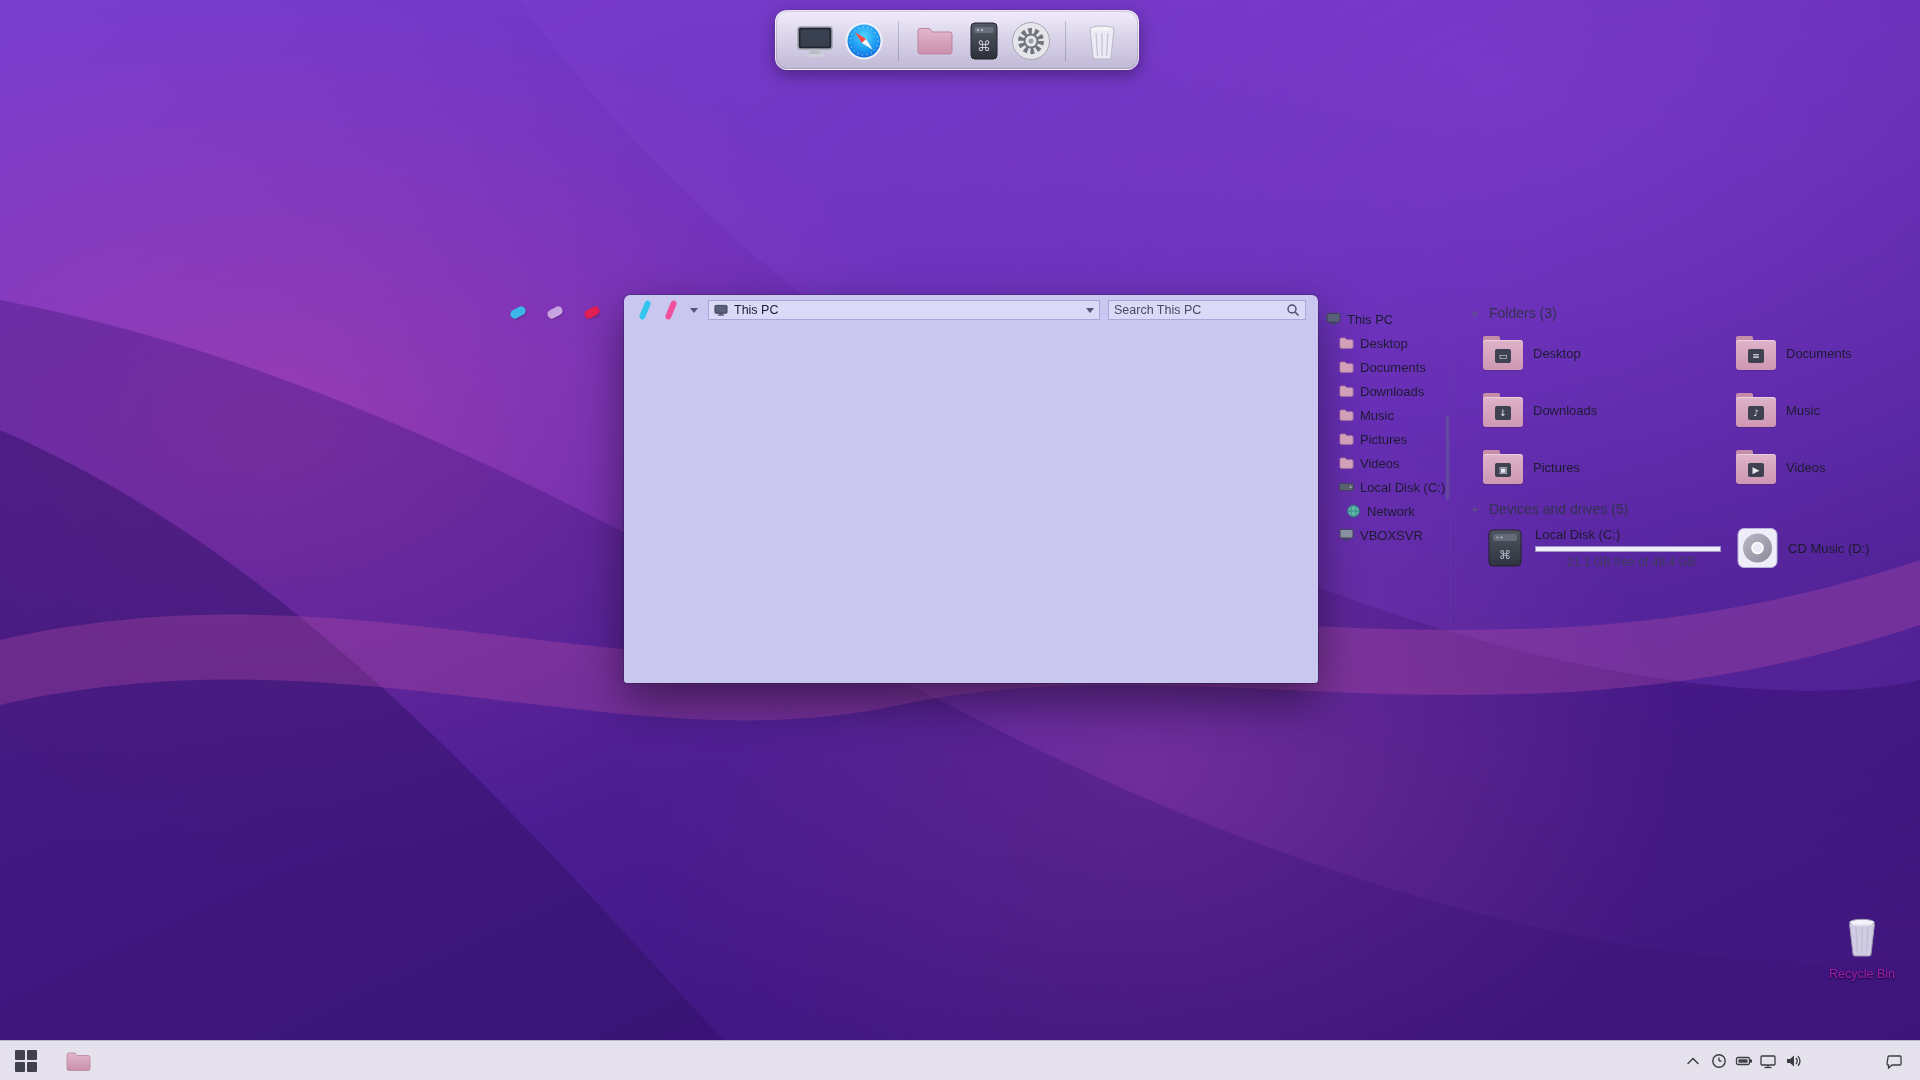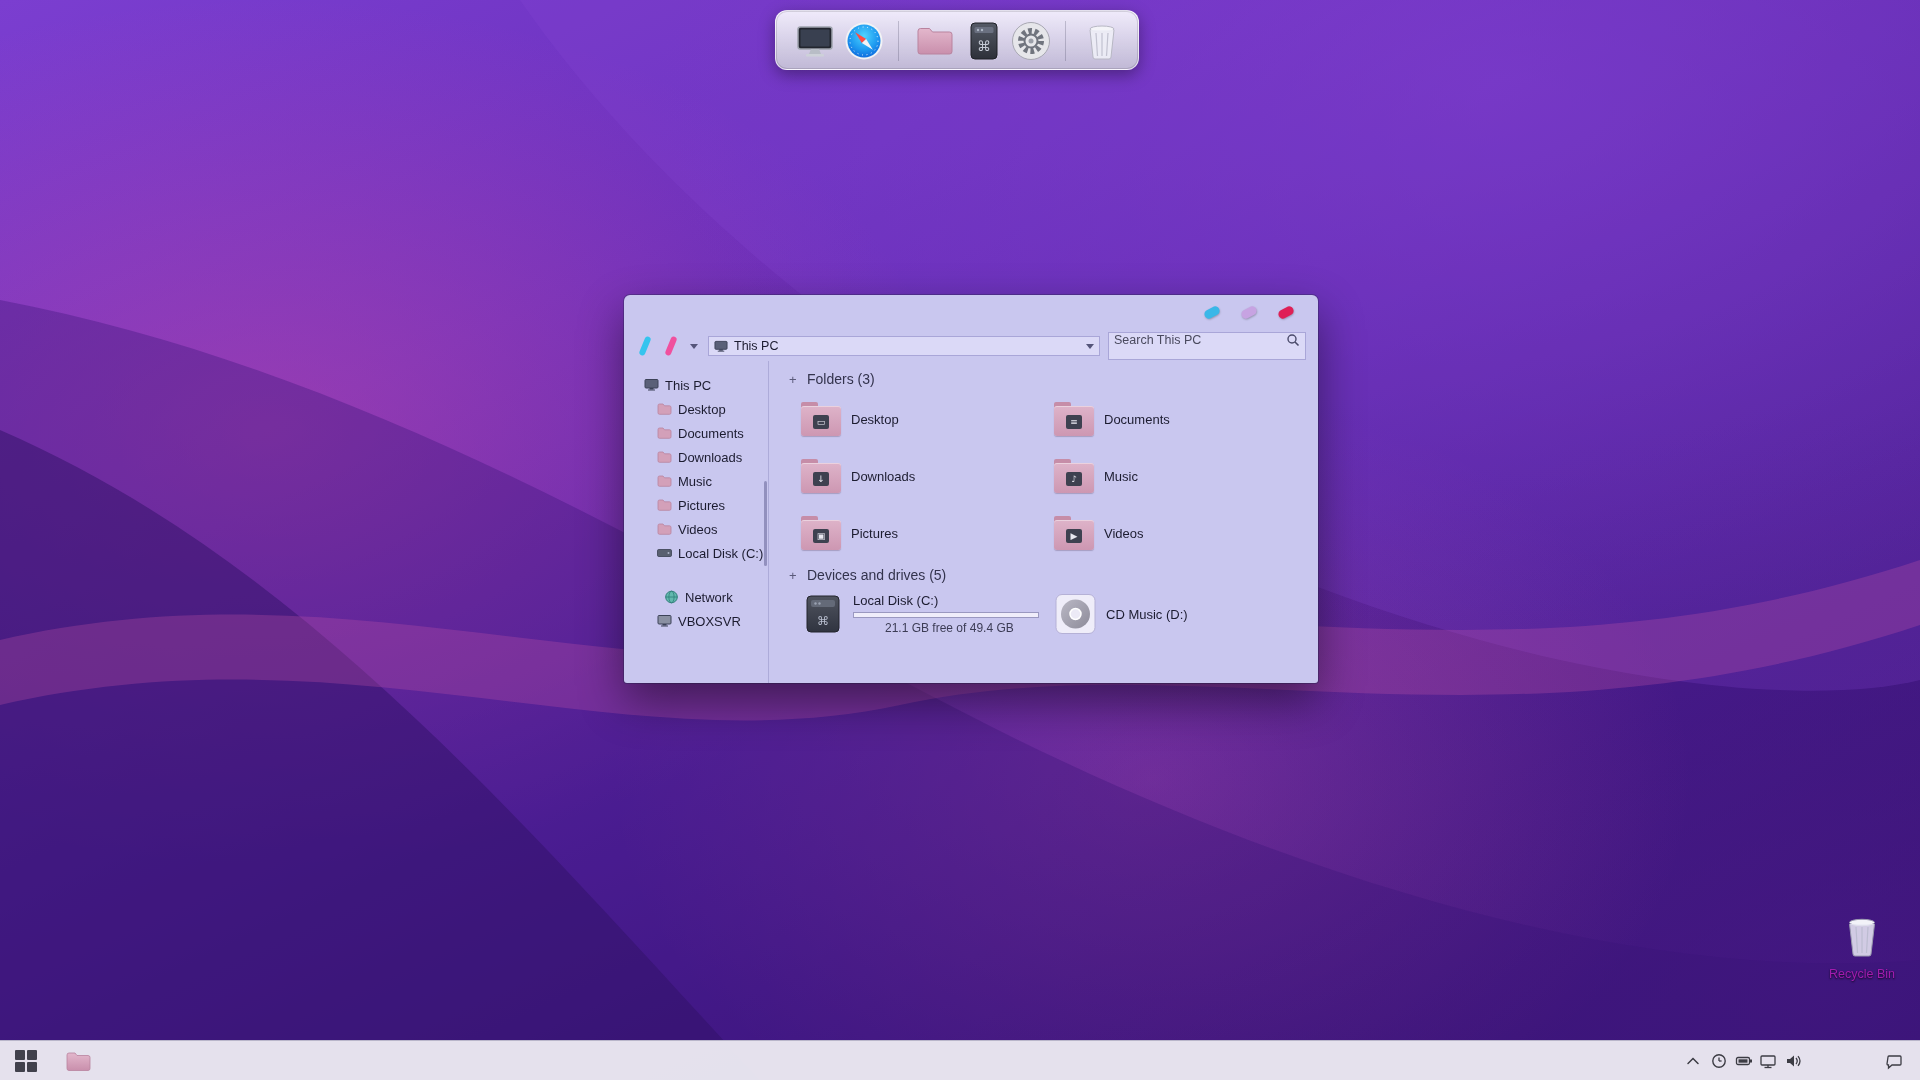--- a/index.html
+++ b/index.html
@@ -24,50 +24,50 @@
     border:1px solid rgba(255,255,255,0.55);
     box-shadow:0 5px 16px rgba(0,0,0,0.35), inset 0 0 0 1px rgba(0,0,0,0.12); }
   .dock-ic { position:absolute; top:9px; width:42px; height:42px; cursor:default; }
   .dock-ic svg { width:100%; height:100%; display:block; }
   .dock-div { position:absolute; top:10px; width:1px; height:40px; background:rgba(40,40,70,0.22); }
 
   
   .win { position:absolute; left:624px; top:295px; width:694px; height:388px;
     background:#c9c7ef; border-radius:6px 6px 3px 3px;
     box-shadow:0 18px 45px rgba(0,0,0,0.45), 0 0 0 1px rgba(55,45,105,0.45);
-    display:flex; flex-direction:column; color:#1c1c30; }
+    display:flex; flex-direction:row; color:#1c1c30; }
   .titlebar { height:36px; position:relative; flex:0 0 auto; }
   .lights { position:absolute; right:24px; top:13px; display:flex; gap:21px; }
   .light { width:16px; height:9px; border-radius:5px; transform:rotate(-28deg);
     box-shadow:0 1px 2px rgba(0,0,0,0.25); }
   .light.min { background:#3ab7e8; }
   .light.max { background:#c7a3e2; }
   .light.cls { background:#df1f56; }
 
   .toolbar { height:30px; flex:0 0 auto; display:flex; align-items:center; padding-left:18px; }
   .navslash { width:6px; height:20px; border-radius:3px; transform:rotate(22deg); }
   .navslash.back { background:#35c4ee; margin-right:20px; }
   .navslash.fwd  { background:#f0509e; margin-right:16px; }
   .caret-down { width:0; height:0; border-left:4px solid transparent; border-right:4px solid transparent;
     border-top:5px solid #55557a; margin-right:10px; }
   .addrbar { width:392px; height:20px; background:#dbd9f7; border:1px solid #a9a6d8;
     display:flex; align-items:center; padding:0 5px; gap:6px; }
   .addrbar input, .searchbox input { background:transparent; border:none; outline:none;
     font:12.5px "Liberation Sans", sans-serif; color:#1c1c30; flex:1; min-width:0; }
   .searchbox input::placeholder { color:#4a4a5e; opacity:1; }
-  .searchbox { width:198px; height:28px; background:#dbd9f7; border:1px solid #a9a6d8;
-    display:flex; align-items:flex-start; padding:0 5px; margin-left:8px; }
+  .searchbox { width:198px; height:20px; background:#dbd9f7; border:1px solid #a9a6d8;
+    display:flex; align-items:center; padding:0 5px; margin-left:8px; }
 
   .winbody { flex:1; display:flex; min-height:0; }
   .sidebar { width:145px; flex:0 0 auto; padding-top:12px; position:relative;
     border-right:1px solid rgba(90,88,150,0.25); }
   .side-item { height:24px; display:flex; align-items:center; gap:6px;
     padding-left:20px; font-size:13px; cursor:default; }
   .side-item.indent { padding-left:33px; }
-  .side-item.gap { margin-top:20px;padding-left:40px; }
+  .side-item.gap { margin-top:0;padding-left:40px; }
   .side-item .icn { width:15px; height:14px; flex:0 0 auto; }
   .side-item .icn svg { width:100%; height:100%; display:block; }
   .side-scroll { position:absolute; right:1px; top:120px; width:3px; height:85px;
     background:rgba(100,98,150,0.55); border-radius:2px; }
 
   .content { flex:1; padding:10px 0 0 20px; overflow:hidden; }
   .sec-head { display:flex; align-items:center; gap:8px; font-size:14px; color:#33334d; cursor:default; }
   .sec-head .expander { font-size:13px; color:#5a5a7a; width:10px; }
   .tiles { display:grid; grid-template-columns:253px 253px; row-gap:17px; margin:12px 0 0 12px; }
   .tile { display:flex; align-items:center; gap:10px; height:40px; cursor:default; }

